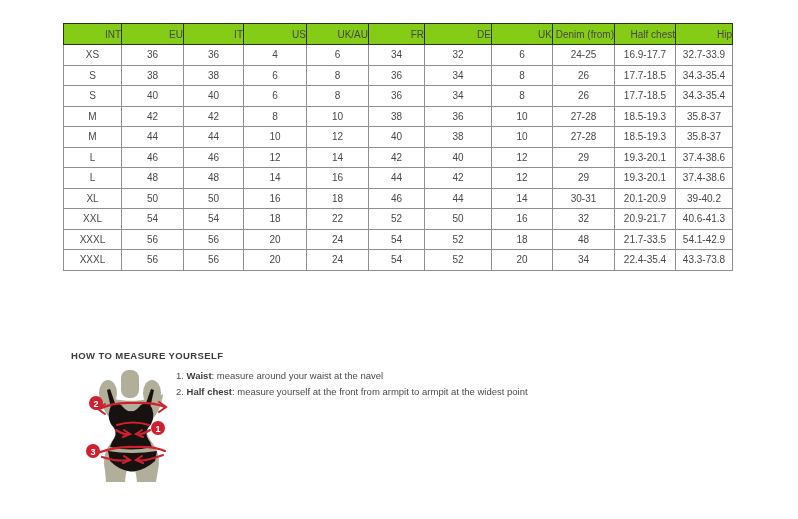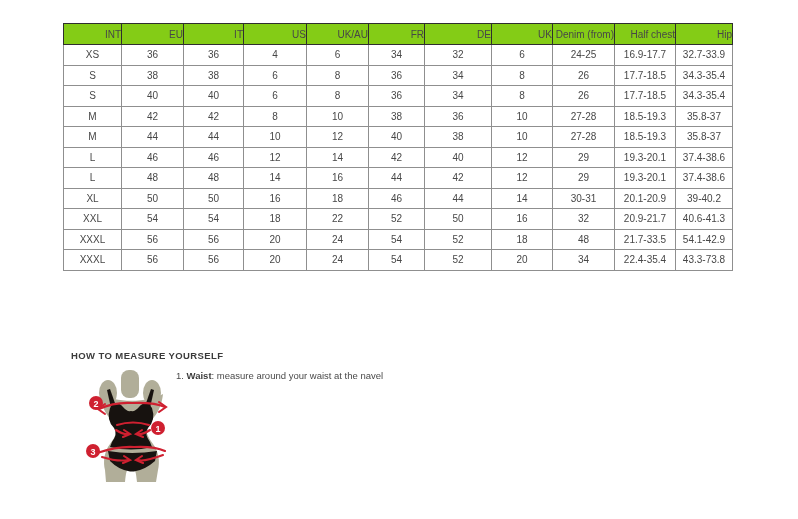--- a/index.html
+++ b/index.html
@@ -210,20 +210,21 @@
           <td>22.4-35.4</td>
           <td>43.3-73.8</td>
         </tr>
       </tbody>
   </table>
 
   <div class="guide-title">HOW TO MEASURE YOURSELF</div>
 
   <div class="steps">
       <div class="step"><span>1. </span><b>Waist</b><span>: measure around your waist at the navel</span></div>
+      <div class="step"><span>2. </span><b>Half chest</b><span>: measure yourself at the front from armpit to armpit at the widest point</span></div>
     </div>
 
   <div class="figure-wrap">
     <svg width="118" height="128" viewBox="0 0 118 128" xmlns="http://www.w3.org/2000/svg">
 
       <g fill="#b1ae99">
         <rect x="43" y="4" width="18" height="28" rx="8"></rect>
         <ellipse cx="30" cy="27" rx="9" ry="13"></ellipse>
         <ellipse cx="74" cy="27" rx="9" ry="13"></ellipse>
         <path d="M22,28

